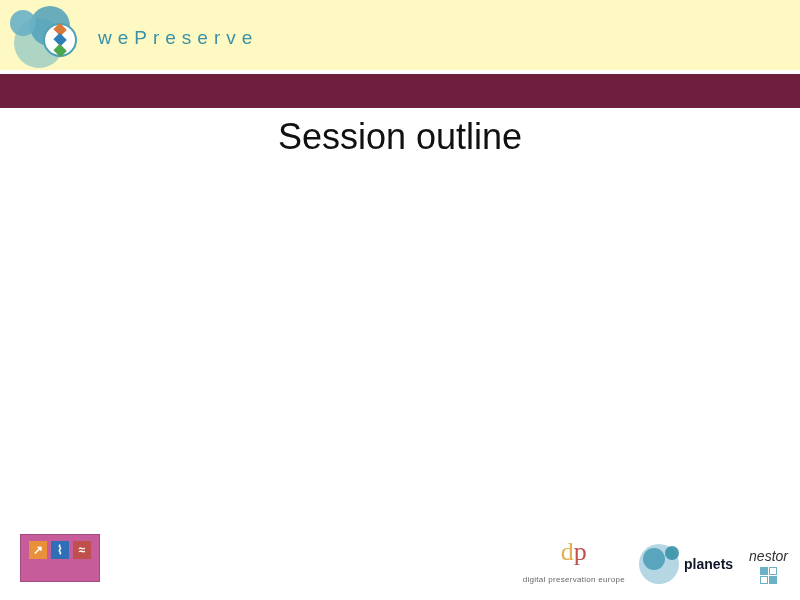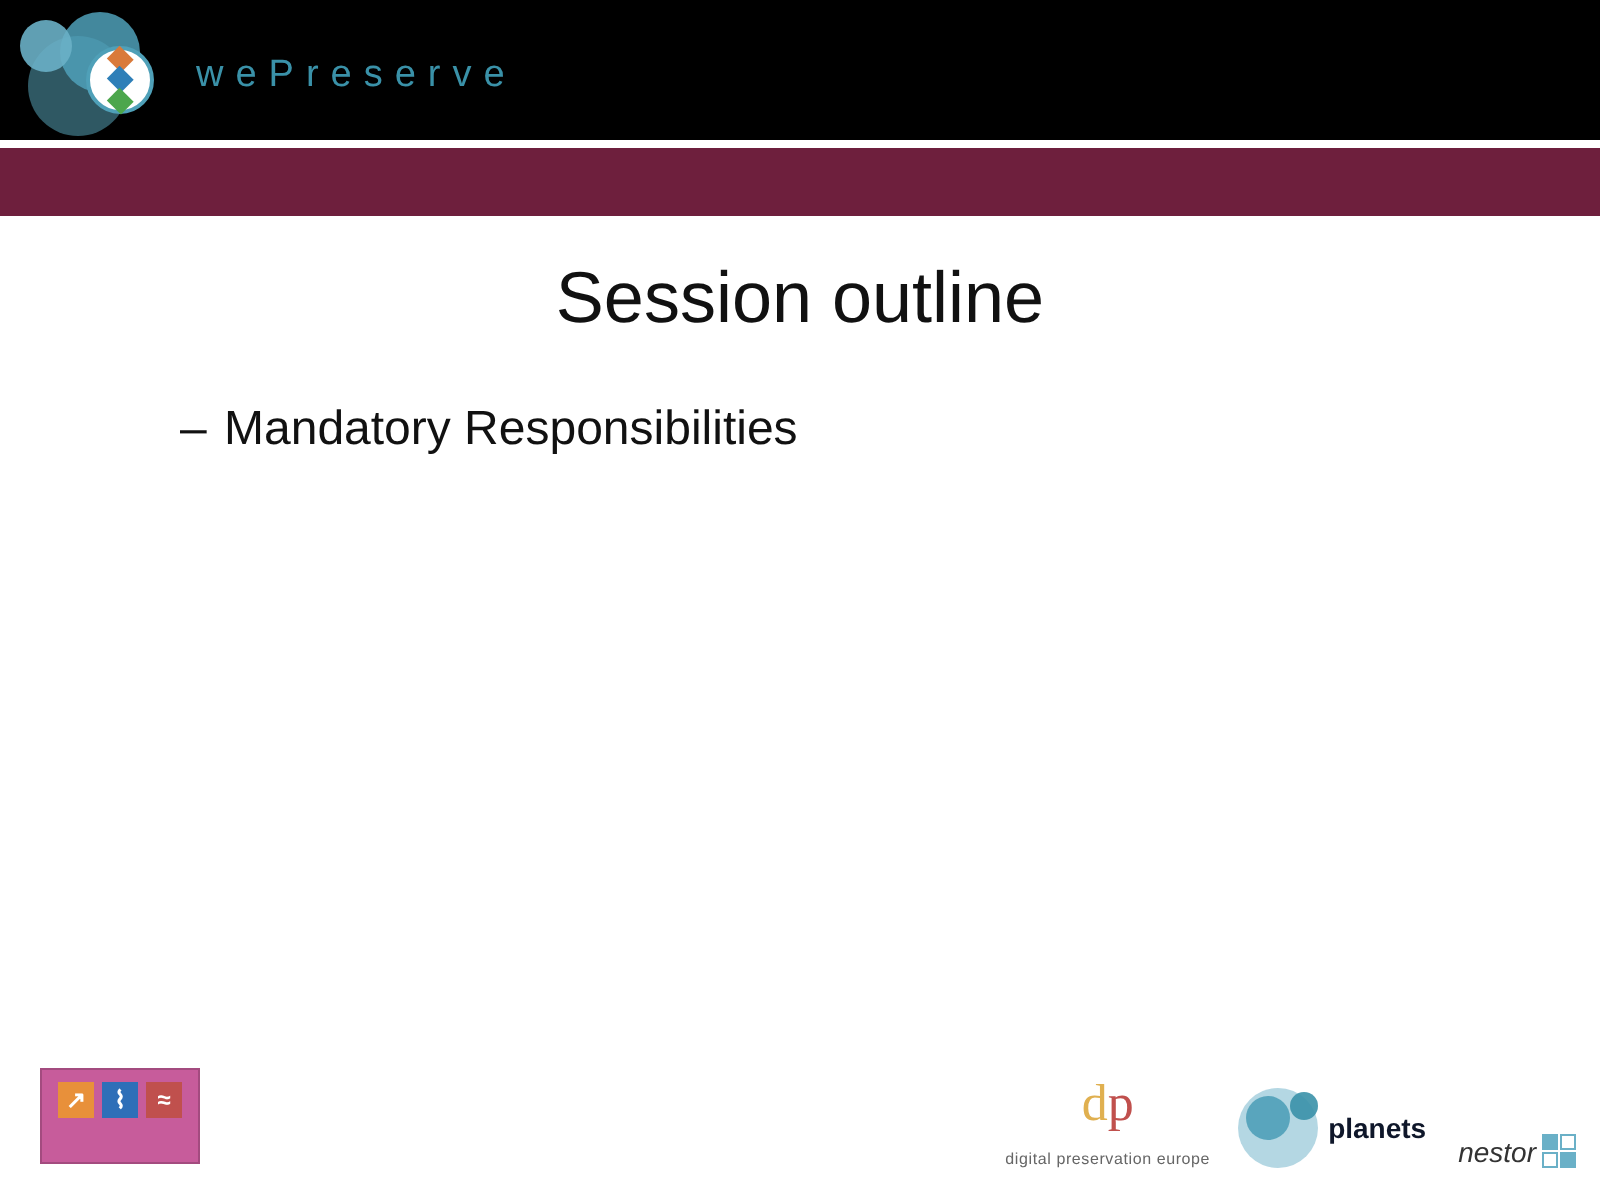--- a/index.html
+++ b/index.html
@@ -8,21 +8,21 @@
     height: 600px;
     background: #ffffff;
     font-family: Arial, Helvetica, sans-serif;
     position: relative;
     overflow: hidden;
   }
   .header {
     width: 100%;
     height: 70px;
     position: relative;
-    background: #000000;
+    background: #fef9c3;
     text-align: right;
   }
   .logo-area {
     position: absolute;
     top: 8px;
     left: 8px;
     display: flex;
     align-items: center;
   }
   .logo-circles {
@@ -61,21 +61,21 @@
   .maroon-bar {
     position:absolute;
     top:74px;
     left:0;
     width:100%;
     height:34px;
     background:#6E1F3D;
   }
   .title {
     position:absolute;
-    top:128px;
+    top:116px;
     width:100%;
     text-align:center;
     font-size:36px;
     color:#111;
     font-weight:400;
   }
   .bullets {
     position:absolute;
     top:195px;
     left:90px;
@@ -163,20 +163,21 @@
     background:#fff;
     padding:0 2px;
   }
   .nestor-logo{
     display:flex;
     align-items:center;
     font-size:14px;
     color:#333;
     font-style:italic;
     gap:3px;
+    flex-direction:column;
   }
   .nestor-checks{
     display:grid;
     grid-template-columns:8px 8px;
     grid-template-rows:8px 8px;
     gap:1px;
   }
   .nc{width:8px;height:8px;}
   .nc.a{background:#6AB0C7;} .nc.b{background:#fff;border:1px solid #6AB0C7;}
 </style>
@@ -197,21 +198,20 @@
     </div>
     <div class="brand-text">wePreserve</div>
   </div>
 </div>
 
 <div class="maroon-bar"></div>
 
 <h1 class="title">Session outline</h1>
 
 <ul class="bullets">
-  <li>Mandatory Responsibilities</li>
 </ul>
 
 <div class="footer">
   <div class="footer-left">
     <div class="fl-box o">↗</div>
     <div class="fl-box b">⌇</div>
     <div class="fl-box r">≈</div>
   </div>
   <div class="footer-right">
     <div class="dp-logo">

